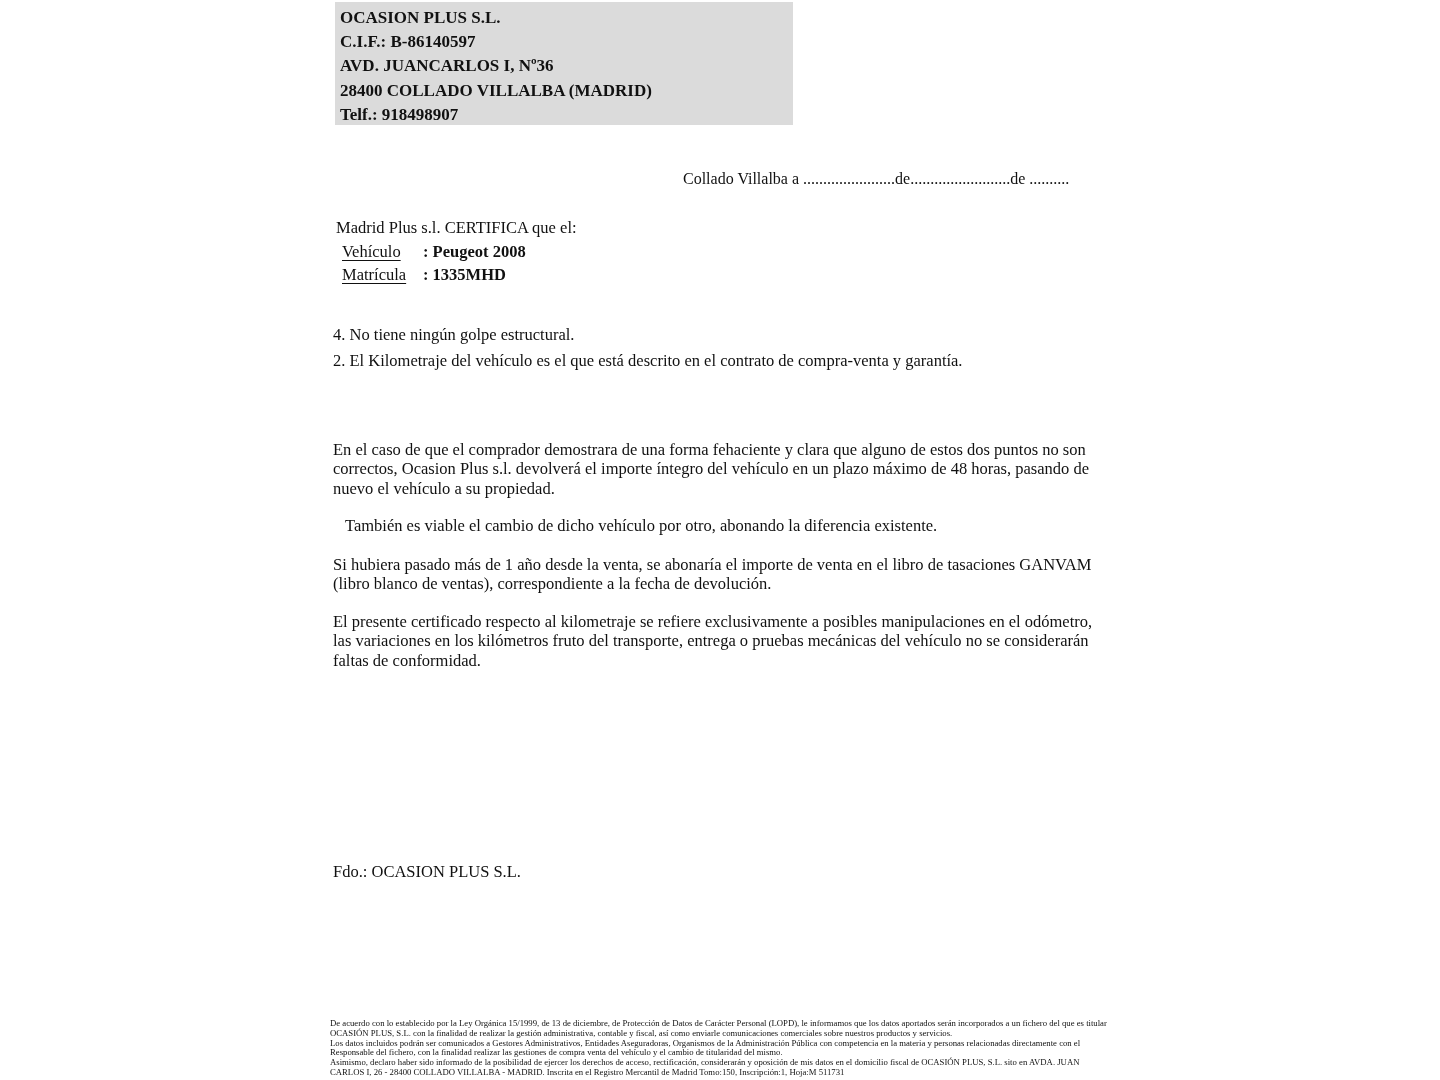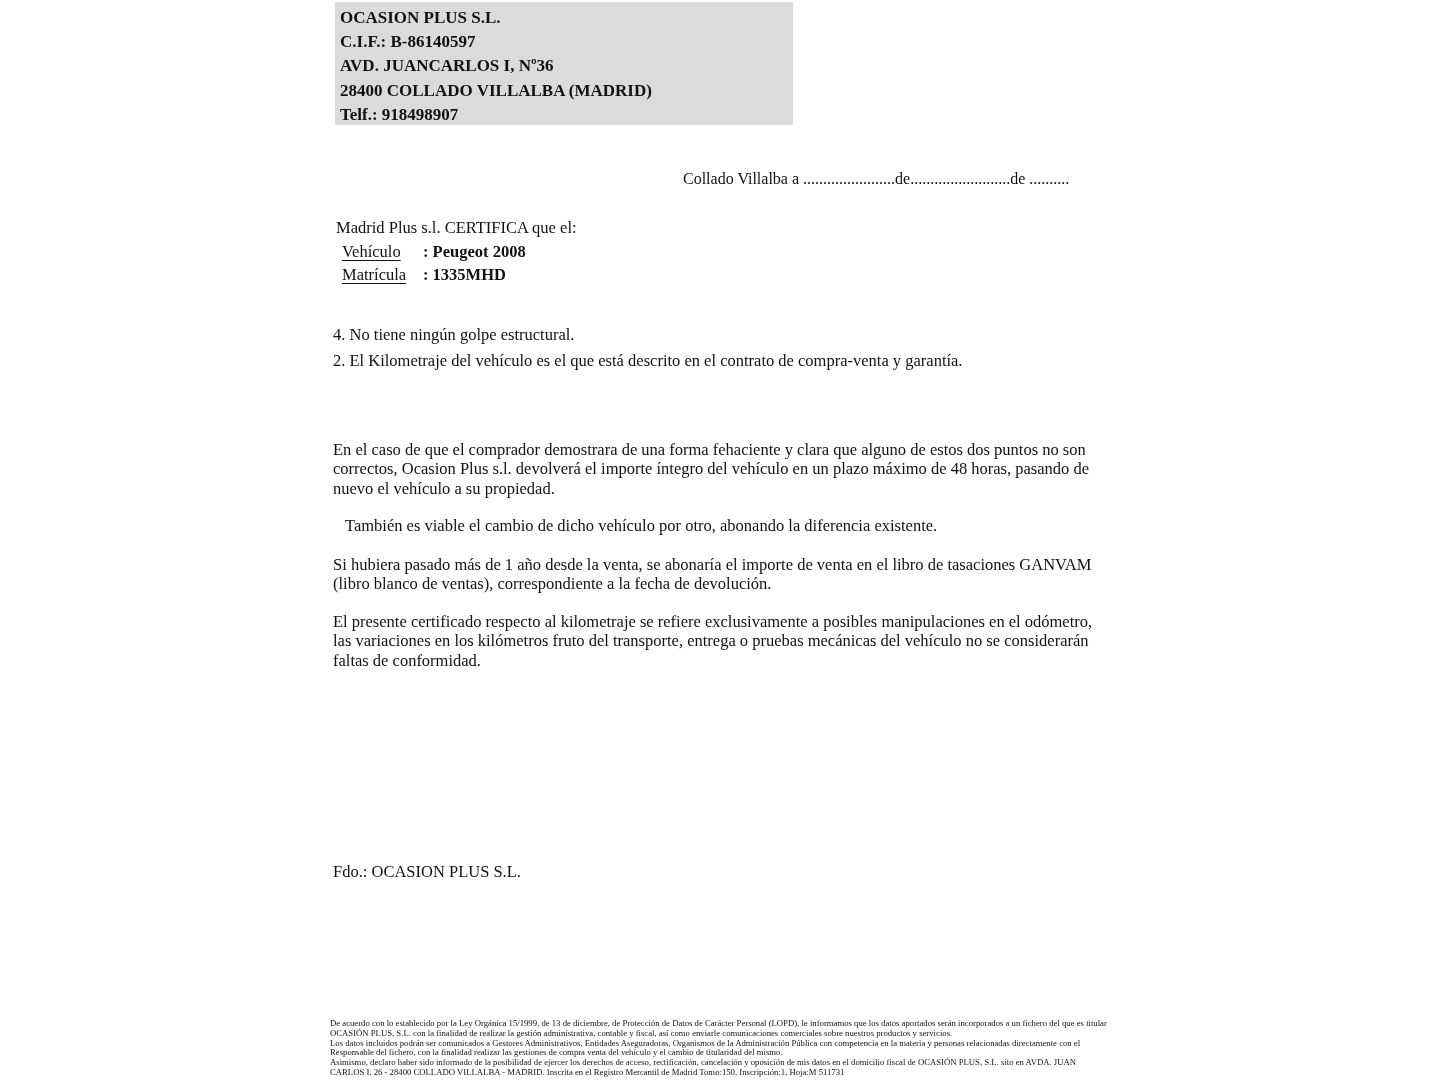--- a/index.html
+++ b/index.html
@@ -120,15 +120,15 @@
 <div class="abs body-text para-3">Si hubiera pasado más de 1 año desde la venta, se abonaría el importe de venta en el libro de tasaciones GANVAM (libro blanco de ventas), correspondiente a la fecha de devolución.</div>
 <div class="abs body-text para-4">El presente certificado respecto al kilometraje se refiere exclusivamente a posibles manipulaciones en el odómetro, las variaciones en los kilómetros fruto del transporte, entrega o pruebas mecánicas del vehículo no se considerarán faltas de conformidad.</div>
 
 <div class="abs signature">Fdo.: OCASION PLUS S.L.</div>
 
 <div class="abs legal">
   <div>De acuerdo con lo establecido por la Ley Orgánica 15/1999, de 13 de diciembre, de Protección de Datos de Carácter Personal (LOPD), le informamos que los datos aportados serán incorporados a un fichero del que es titular</div>
   <div>OCASIÓN PLUS, S.L. con la finalidad de realizar la gestión administrativa, contable y fiscal, así como enviarle comunicaciones comerciales sobre nuestros productos y servicios.</div>
   <div>Los datos incluidos podrán ser comunicados a Gestores Administrativos, Entidades Aseguradoras, Organismos de la Administración Pública con competencia en la materia y personas relacionadas directamente con el</div>
   <div>Responsable del fichero, con la finalidad realizar las gestiones de compra venta del vehículo y el cambio de titularidad del mismo.</div>
-  <div>Asimismo, declaro haber sido informado de la posibilidad de ejercer los derechos de acceso, rectificación, cancelación y oposición de mis datos en el domicilio fiscal de OCASIÓN PLUS, S.L. sito en AVDA. JUAN</div>
+  <div>Asimismo, declaro haber sido informado de la posibilidad de ejercer los derechos de acceso, rectificación, considerarán y oposición de mis datos en el domicilio fiscal de OCASIÓN PLUS, S.L. sito en AVDA. JUAN</div>
   <div>CARLOS I, 26 - 28400 COLLADO VILLALBA - MADRID. Inscrita en el Registro Mercantil de Madrid Tomo:150, Inscripción:1, Hoja:M 511731</div>
 </div>
 
 </body></html>

